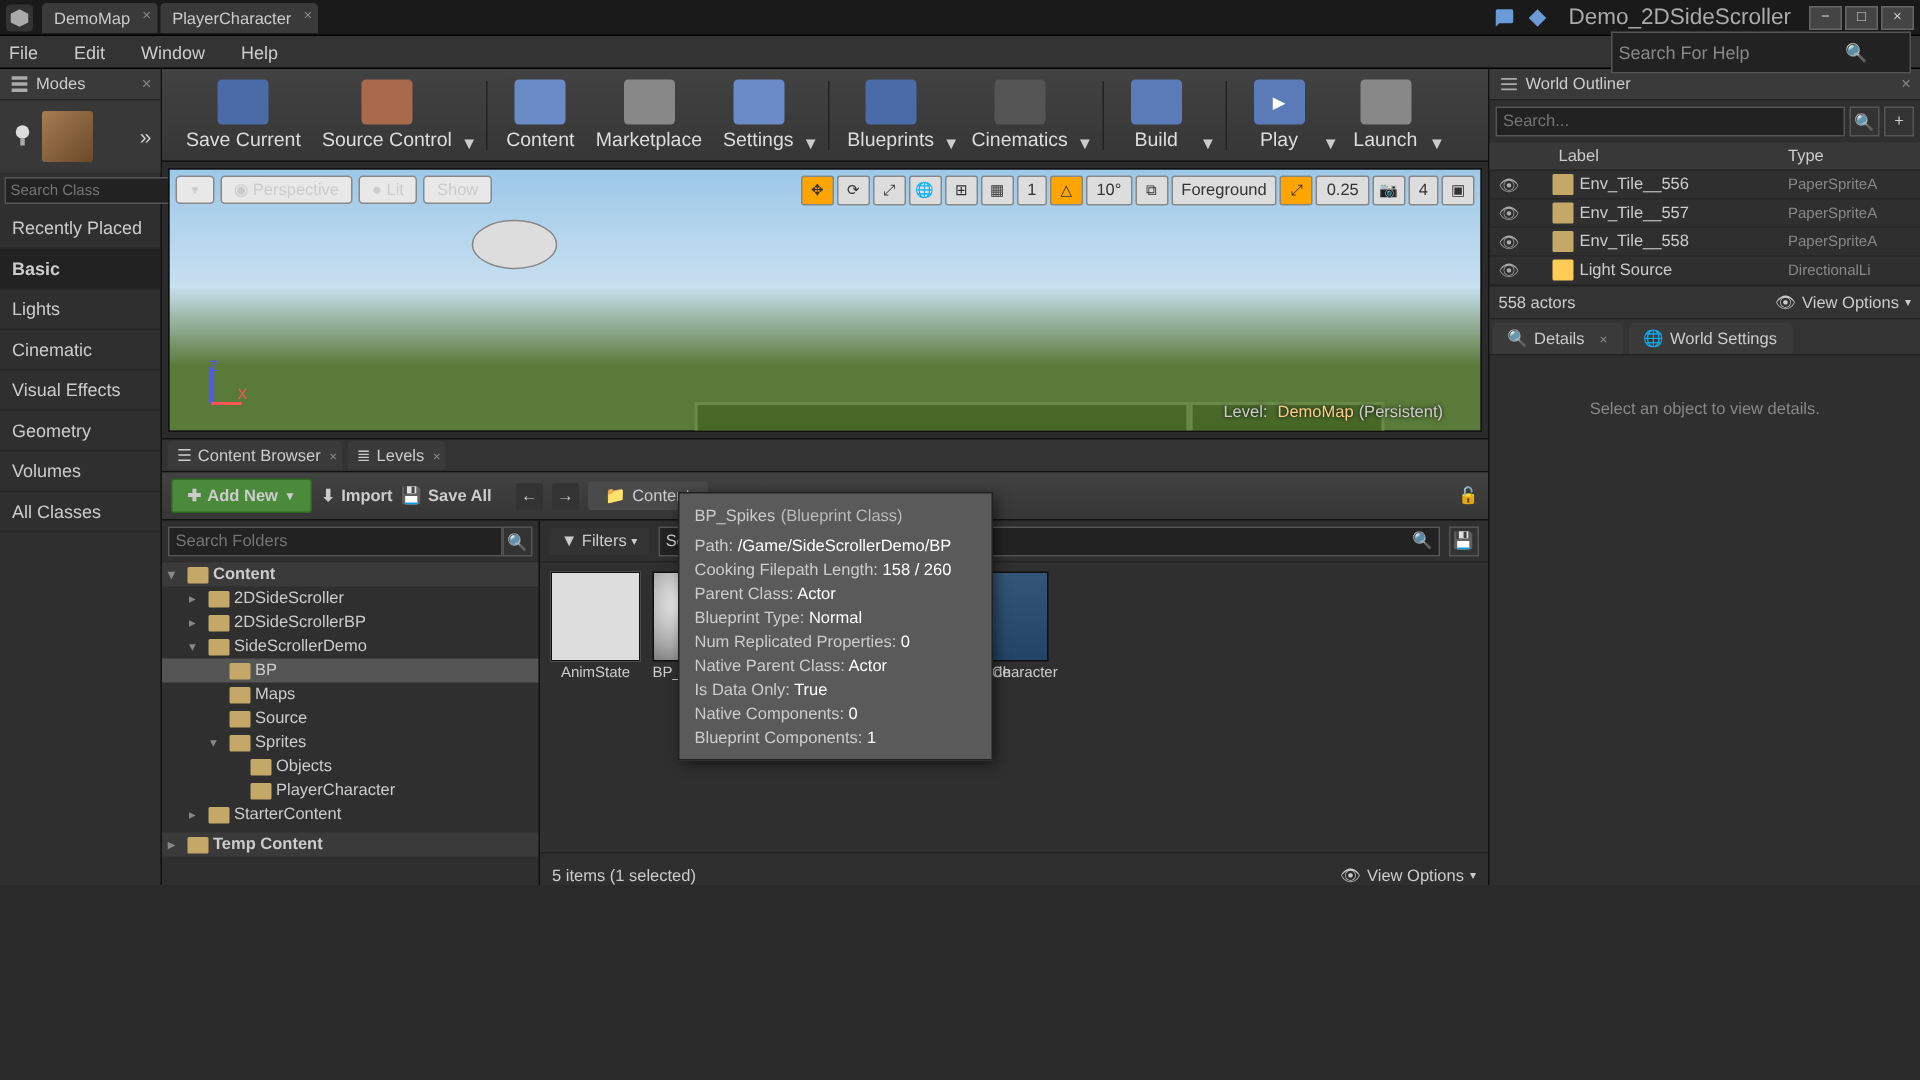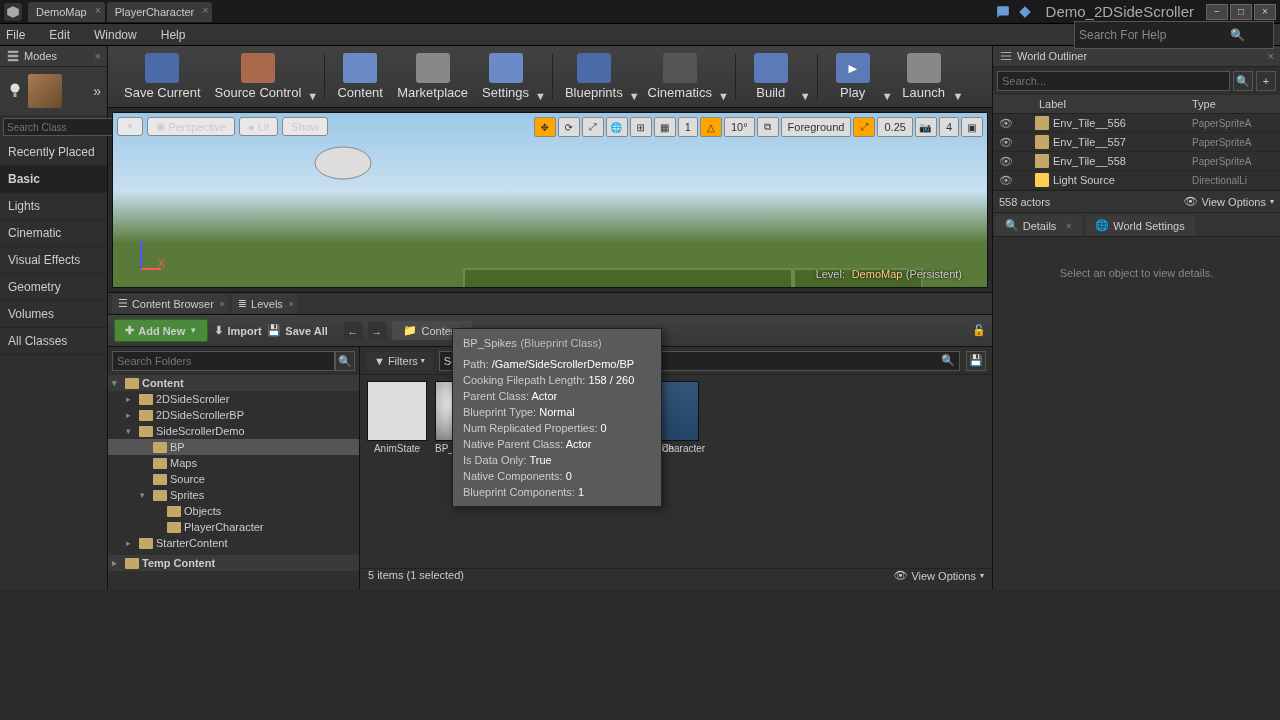--- a/index.html
+++ b/index.html
@@ -97,21 +97,21 @@
 .asset { width:62px; display:flex; flex-direction:column; align-items:center; cursor:pointer; }
 .asset .thumb { width:60px; height:60px; background:#444; border:1px solid #111; position:relative; }
 .asset .thumb.bp { background: radial-gradient(circle at 40% 35%, #fff, #aaa 60%, #666); }
 .asset .thumb.sel { border:2px solid #ffa500; }
 .asset .thumb.gm { background:linear-gradient(#335577,#224466); }
 .asset .thumb.anim { background:#ddd; }
 .asset .alabel { font-size:10px; text-align:center; margin-top:2px; line-height:11px; }
 .asset.selected .alabel { background:#ffa500; color:#000; padding:2px; }
 .asset .star { position:absolute; bottom:2px; left:2px; color:#fff; font-size:14px; text-shadow:0 0 2px #000; }
 
-.cb-status { height:22px; border-top:1px solid #222; display:flex; align-items:flex-start; padding:0 8px; font-size:11px; color:#aaa; }
+.cb-status { height:22px; border-top:1px solid #222; display:flex; align-items:flex-end; padding:0 8px; font-size:11px; color:#aaa; }
 .cb-status .vopt { margin-left:auto; display:flex; align-items:center; gap:4px; }
 
 .right { width: 288px; background: #2f2f2f; border-left: 1px solid #111; display:flex; flex-direction:column; }
 .right .panelhead { background: #3a3a3a; padding: 3px 6px; font-size: 12px; display:flex; align-items:center; gap:4px; border-bottom:1px solid #222; }
 .right .panelhead .x { margin-left:auto; color:#888; }
 .right .searchrow { padding:4px; display:flex; gap:3px; }
 .right .searchrow input { flex:1; background:#222; border:1px solid #555; height:20px; padding:0 4px; color:#888; }
 .right .searchrow .mag,.right .searchrow .plus { width:20px;height:20px;background:#333;border:1px solid #555;display:flex;align-items:center;justify-content:center; }
 .right .list-head { display:flex; background:#383838; border-bottom:1px solid #222; padding:3px 6px; }
 .right .list-head .col { font-size:11px; }

